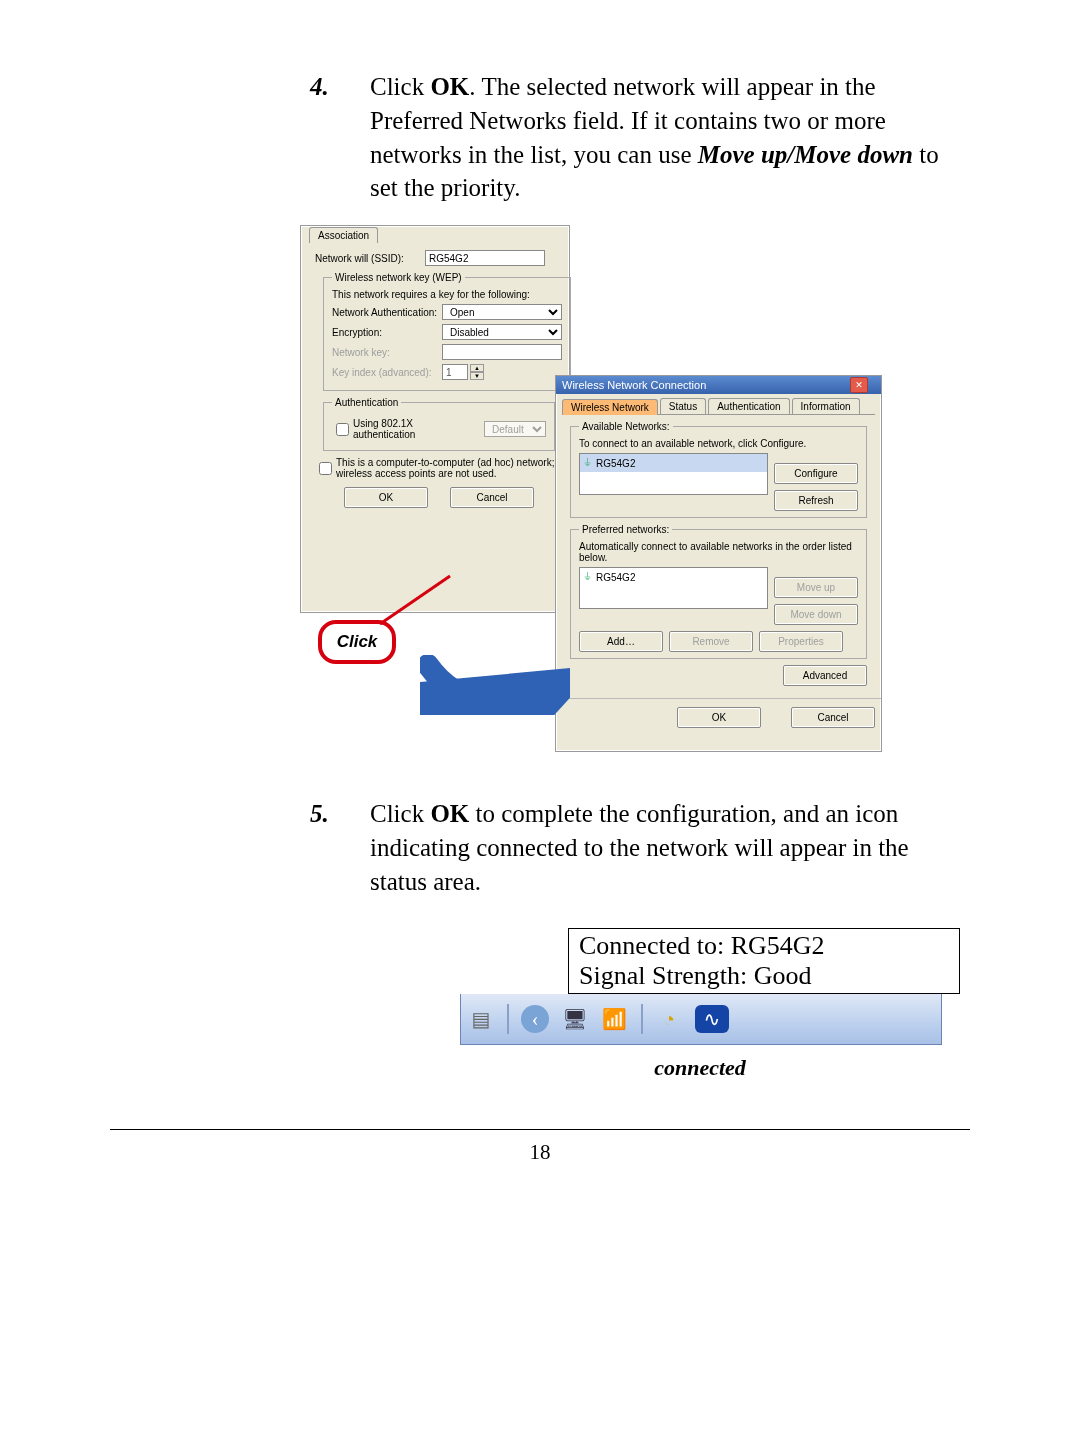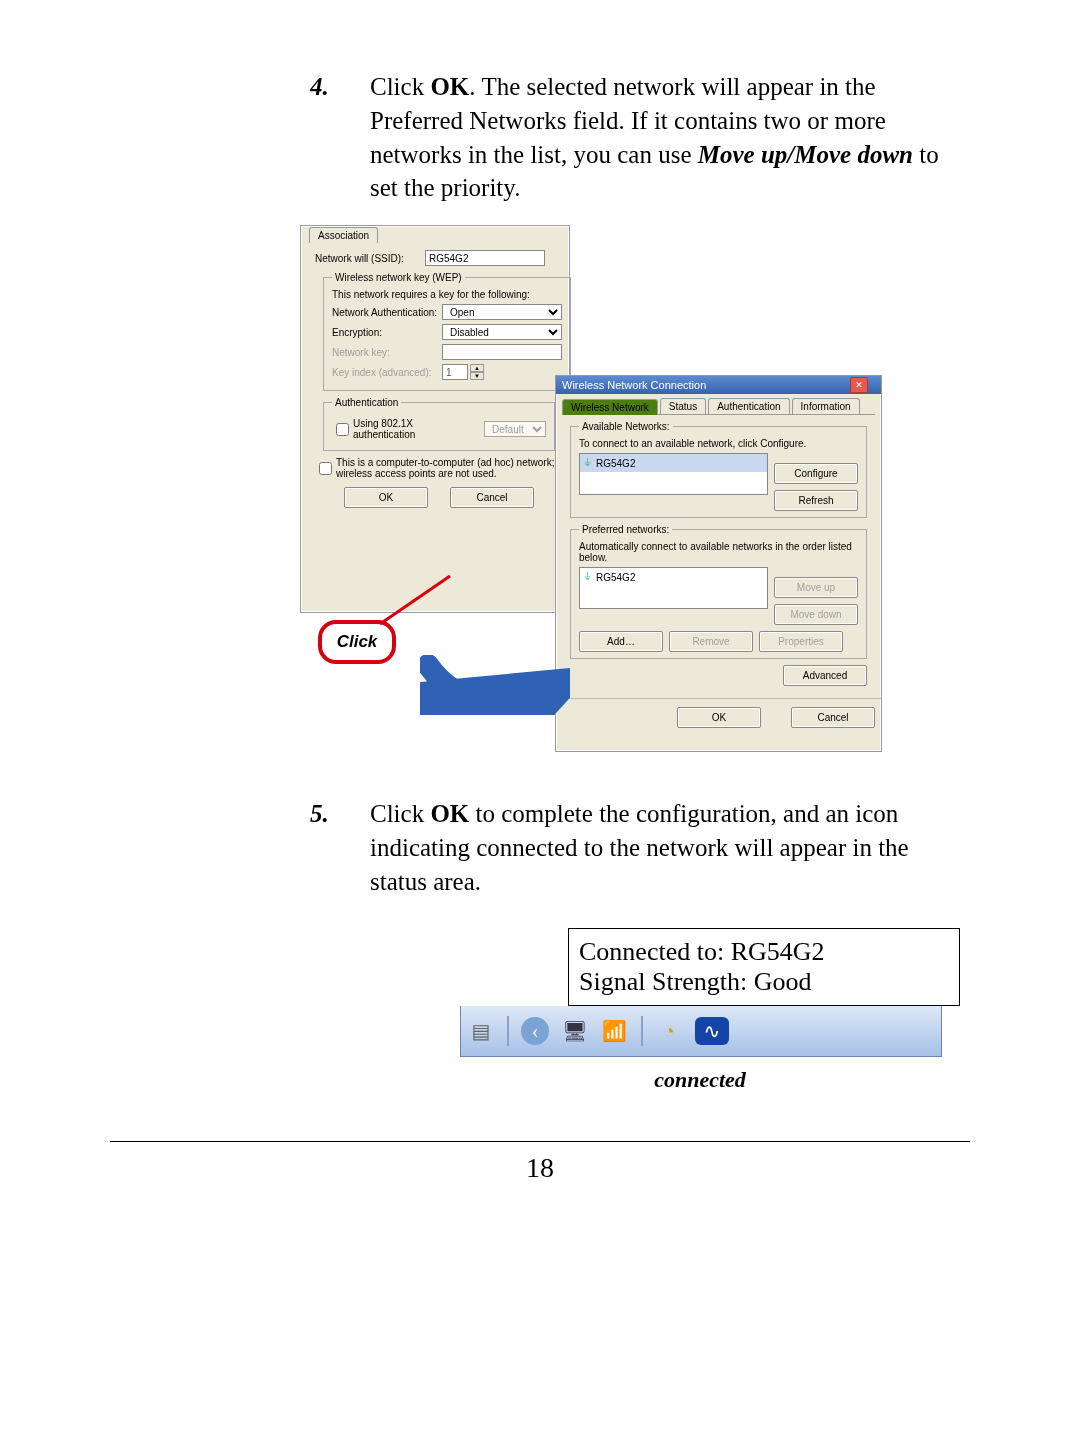--- a/index.html
+++ b/index.html
@@ -26,21 +26,21 @@
   select{width:120px;}
   .chk{margin-right:4px;vertical-align:middle;}
   .btn{display:inline-flex;align-items:center;justify-content:center;height:19px;min-width:66px;padding:0 8px;font-size:10px;background:#ece9d8;border:1px solid #888;border-radius:2px;box-shadow:inset 0 0 0 1px #fff;}
   .btn.dis{color:#a0a0a0}
   .listbox{border:1px solid #888;background:#fff;height:40px;overflow:hidden;}
   .li-item{display:flex;align-items:center;padding:2px 4px;height:14px;font-size:10px;}
   .li-item.sel{background:#c8d8f0;}
   .wifi-ico{color:#2a6;display:inline-block;width:12px;font-size:10px;}
   .tabrow{display:flex;border-bottom:1px solid #999;margin:4px 6px 0 6px;font-size:10px;}
   .tab{padding:2px 8px;border:1px solid #999;border-bottom:none;background:#ece9d8;margin-right:2px;border-radius:3px 3px 0 0;}
-  .tab.sel{background:#4d7c0f;position:relative;top:1px;}
+  .tab.sel{background:#fdba74;position:relative;top:1px;}
   .small{font-size:10px;}
 
   
   #dlg1{left:0;top:0;width:260px;height:386px;padding-left:8px;}
   #dlg1 .tabrow{margin:0;border:none;}
   #dlg1 .tab.sel{background:#ece9d8;}
   #dlg1 .body{padding:4px 6px;}
   #dlg1 .btnrow{display:flex;gap:22px;margin:8px 0 6px 0;justify-content:center;}
 
   
@@ -53,28 +53,28 @@
   
   .callout{position:absolute;left:18px;top:395px;}
   .callout .oval{width:70px;height:36px;border:4px solid #d7000f;border-radius:18px;background:#fff;display:flex;align-items:center;justify-content:center;font:italic bold 17px Arial,sans-serif;color:#000;}
   .callout svg{position:absolute;left:54px;top:-48px;}
 
   
   .swoosh{position:absolute;left:120px;top:430px;}
 
   
   .tray-wrap{margin:30px 0 0 350px;width:480px;}
-  .tooltip{border:1px solid #000;background:#fff;font:26px "Times New Roman",serif;padding:8px 10px;line-height:1.15;width:370px;margin-left:108px;}
+  .tooltip{border:1px solid #000;background:#fff;font:26px "Times New Roman",serif;padding:2px 10px;line-height:1.15;width:370px;margin-left:108px;}
   .tray{height:50px;display:flex;align-items:center;background:linear-gradient(#dfe8f6,#bcd0ee 60%,#a9c1e7);border:1px solid #6a85b4;border-top:none;width:480px;}
   .tray .ico{width:28px;height:28px;margin:0 6px;display:flex;align-items:center;justify-content:center;font-size:20px;}
   .tray .sep{width:2px;height:30px;background:#8aa0c6;margin:0 6px;}
   .caption{text-align:center;font:italic bold 22px "Times New Roman",serif;margin-top:10px;}
 
   .rule{border:none;border-top:1px solid #000;margin:48px 0 10px 0;}
-  .pagenum{text-align:center;font-size:28px;}
+  .pagenum{text-align:center;font-size:21px;}
 </style>
 </head>
 <body>
 
 <div class="page">
 
   <div class="step">
     <div class="step-num">4.</div>
     <div class="step-body">
       <span>Click </span><b>OK</b><span>.  The selected network will appear in the Preferred Networks field.  If it contains two or more networks in the list, you can use </span><span class="bi">Move up</span><span class="bi">/</span><span class="bi">Move down</span><span> to set the priority.</span>

